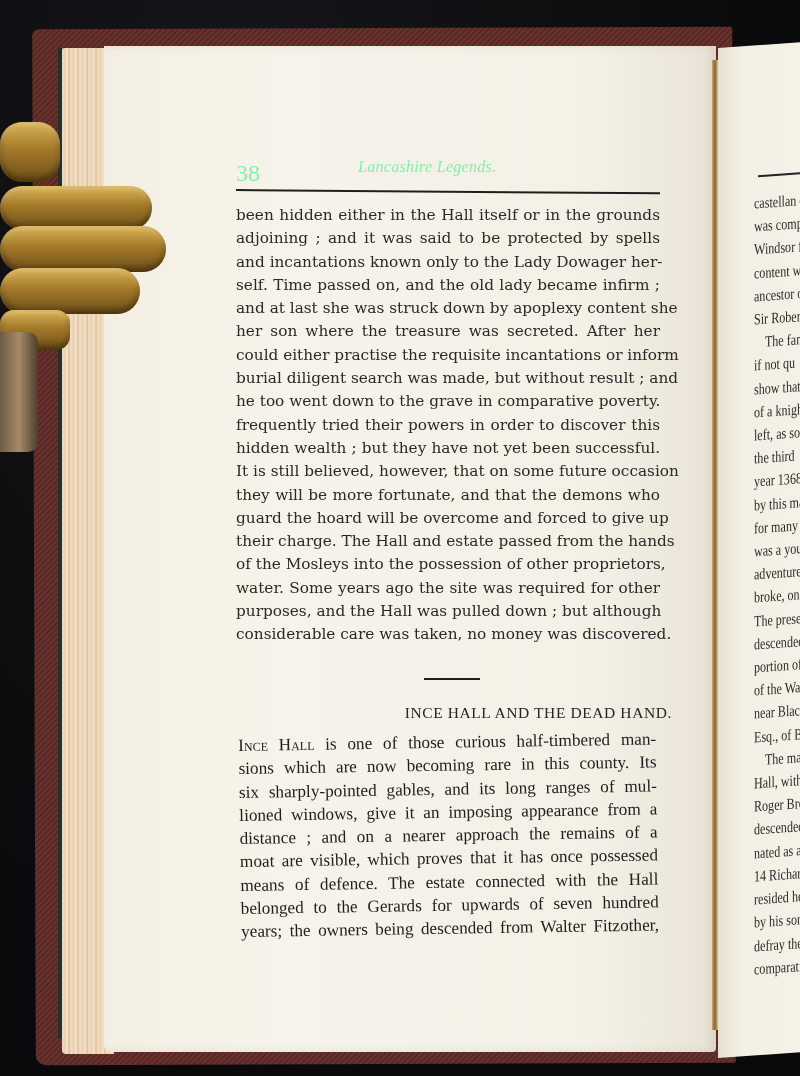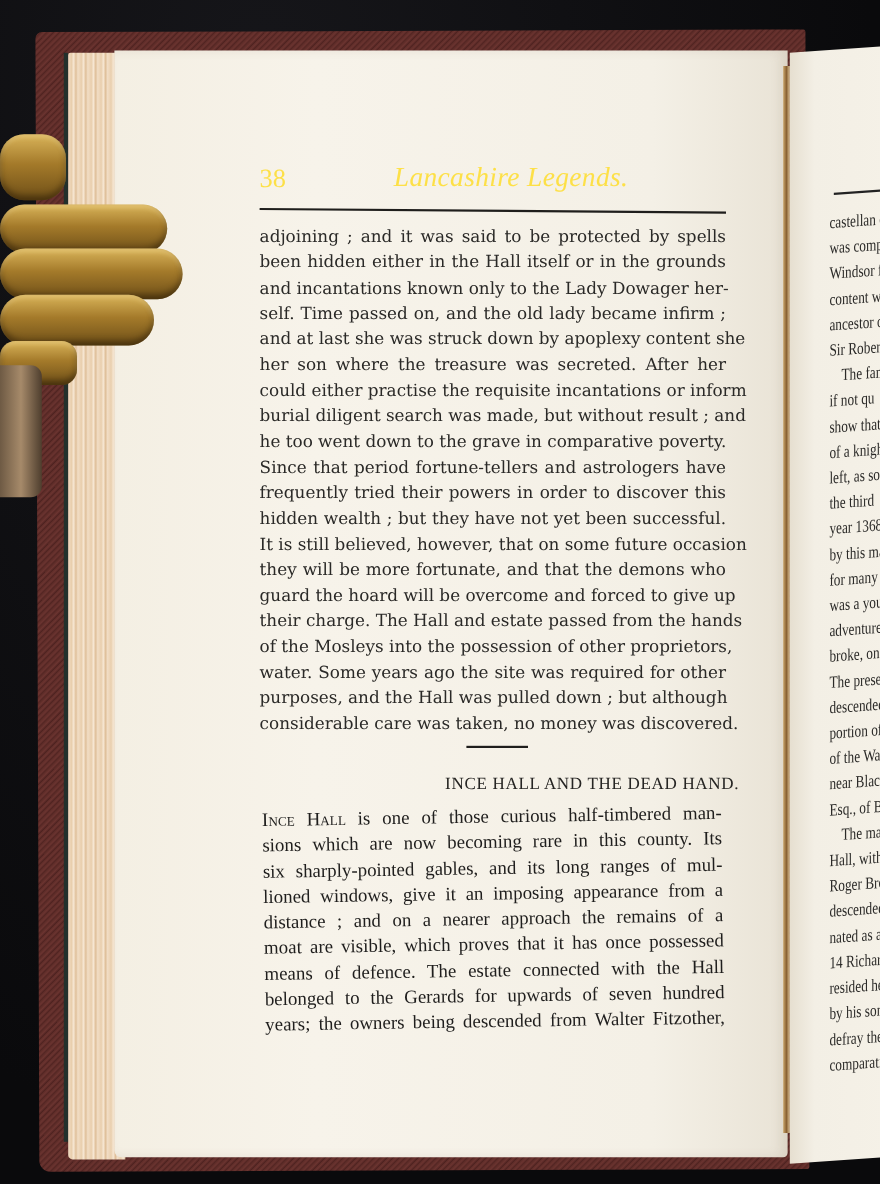--- a/index.html
+++ b/index.html
@@ -83,35 +83,35 @@
       color: #2b2a28;
       white-space: nowrap;
       transform: scaleX(0.78);
       transform-origin: left top;
     }
     .right-lines .indent { padding-left: 14px; }
 
     
     .running-head {
       position: absolute;
-      left: 236px; top: 146px;
+      left: 236px; top: 156px;
       width: 424px;
       height: 36px;
-      color: #fde047;
+      color: #86efac;
     }
     .page-number {
       position: absolute; left: 0; top: 4px;
       font-family: "Liberation Serif", serif;
       font-size: 24px;
     }
     .running-title {
       position: absolute; left: 122px; top: 2px;
       font-family: "Liberation Serif", serif;
       font-style: italic;
-      font-size: 25px;
+      font-size: 16px;
       letter-spacing: 0.3px;
     }
     .head-rule {
       position: absolute;
       left: 236px; top: 189px;
       width: 424px; height: 2px;
       background: #1f1e1c;
       transform: rotate(0.45deg);
       transform-origin: left center;
     }
@@ -237,30 +237,29 @@
     </div>
 </div>
 
 <div class="running-head">
   <span class="page-number">38</span>
   <span class="running-title">Lancashire Legends.</span>
 </div>
 <div class="head-rule"></div>
 
 <div class="body-text" id="para1">
+    <span class="line">been hidden either in the Hall itself or in the grounds</span>
     <span class="line">adjoining ; and it was said to be protected by spells</span>
-    <span class="line">been hidden either in the Hall itself or in the grounds</span>
     <span class="line">and incantations known only to the Lady Dowager her-</span>
     <span class="line">self.   Time passed on, and the old lady became infirm ;</span>
     <span class="line">and at last she was struck down by apoplexy content she</span>
     <span class="line">her son where the treasure was secreted.  After her</span>
     <span class="line">could either practise the requisite incantations or inform</span>
     <span class="line">burial diligent search was made, but without result ; and</span>
     <span class="line">he too went down to the grave in comparative poverty.</span>
-    <span class="line">Since that period fortune-tellers and astrologers have</span>
     <span class="line">frequently tried their powers in order to discover this</span>
     <span class="line">hidden wealth ; but they have not yet been successful.</span>
     <span class="line">It is still believed, however, that on some future occasion</span>
     <span class="line">they will be more fortunate, and that the demons who</span>
     <span class="line">guard the hoard will be overcome and forced to give up</span>
     <span class="line">their charge.   The Hall and estate passed from the hands</span>
     <span class="line">of the Mosleys into the possession of other proprietors,</span>
     <span class="line">water.  Some years ago the site was required for other</span>
     <span class="line">purposes, and the Hall was pulled down ; but although</span>
     <span class="line last">considerable care was taken, no money was discovered.</span>

